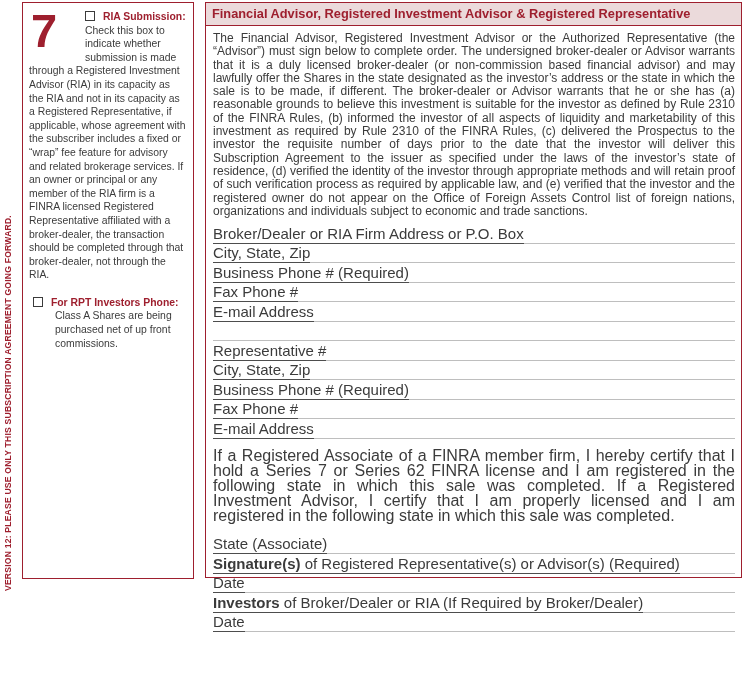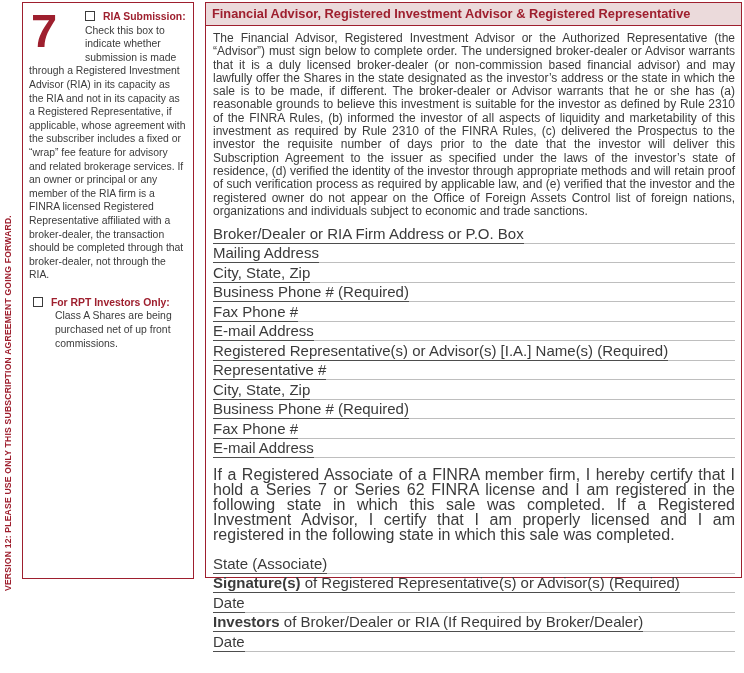--- a/index.html
+++ b/index.html
@@ -60,57 +60,52 @@
 <div class="side-panel">
   <div class="side-inner">
     <div class="sb-para">
       <div class="step7">7</div>
       <span class="checkbox"></span>
       <b class="red">RIA Submission:</b>
       <span>Check this box to indicate whether submission is made through a Registered Investment Advisor (RIA) in its capacity as the RIA and not in its capacity as a Registered Representative, if applicable, whose agreement with the subscriber includes a fixed or “wrap” fee feature for advisory and related brokerage services. If an owner or principal or any member of the RIA firm is a FINRA licensed Registered Representative affiliated with a broker-dealer, the transaction should be completed through that broker-dealer, not through the RIA.</span>
     </div>
     <div class="sb-para rpt-block">
       <span class="checkbox"></span>
-      <b class="red">For RPT Investors Only:</b>
+      <b class="red">For RPT Investors Phone:</b>
       <span>Class A Shares are being purchased net of up front commissions.</span>
     </div>
   </div>
 </div>
 
 <div class="main-panel">
   <div class="main-header">Financial Advisor, Registered Investment Advisor &amp; Registered Representative</div>
   <div class="main-body">
     <p class="intro">The Financial Advisor, Registered Investment Advisor or the Authorized Representative (the “Advisor”) must sign below to complete order. The undersigned broker-dealer or Advisor warrants that it is a duly licensed broker-dealer (or non-commission based financial advisor) and may lawfully offer the Shares in the state designated as the investor’s address or the state in which the sale is to be made, if different. The broker-dealer or Advisor warrants that he or she has (a) reasonable grounds to believe this investment is suitable for the investor as defined by Rule 2310 of the FINRA Rules, (b) informed the investor of all aspects of liquidity and marketability of this investment as required by Rule 2310 of the FINRA Rules, (c) delivered the Prospectus to the investor the requisite number of days prior to the date that the investor will deliver this Subscription Agreement to the issuer as specified under the laws of the investor’s state of residence, (d) verified the identity of the investor through appropriate methods and will retain proof of such verification process as required by applicable law, and (e) verified that the investor and the registered owner do not appear on the Office of Foreign Assets Control list of foreign nations, organizations and individuals subject to economic and trade sanctions.</p>
     <div id="fields-top">
         <div class="field-row">
           <span class="field-label">Broker/Dealer or RIA Firm Address or P.O. Box</span>
-          <span class="field-line"></span>
-        </div>
-        <div class="field-row">
-          <span class="field-label">Mailing Address</span>
           <span class="field-line"></span>
         </div>
         <div class="field-row">
           <span class="field-label">City, State, Zip</span>
           <span class="field-line"></span>
         </div>
         <div class="field-row">
           <span class="field-label">Business Phone # (Required)</span>
           <span class="field-line"></span>
         </div>
         <div class="field-row">
           <span class="field-label">Fax Phone #</span>
           <span class="field-line"></span>
         </div>
         <div class="field-row">
           <span class="field-label">E-mail Address</span>
           <span class="field-line"></span>
         </div>
         <div class="field-row">
-          <span class="field-label">Registered Representative(s) or Advisor(s) [I.A.] Name(s) (Required)</span>
           <span class="field-line"></span>
         </div>
         <div class="field-row">
           <span class="field-label">Representative #</span>
           <span class="field-line"></span>
         </div>
         <div class="field-row">
           <span class="field-label">City, State, Zip</span>
           <span class="field-line"></span>
         </div>

